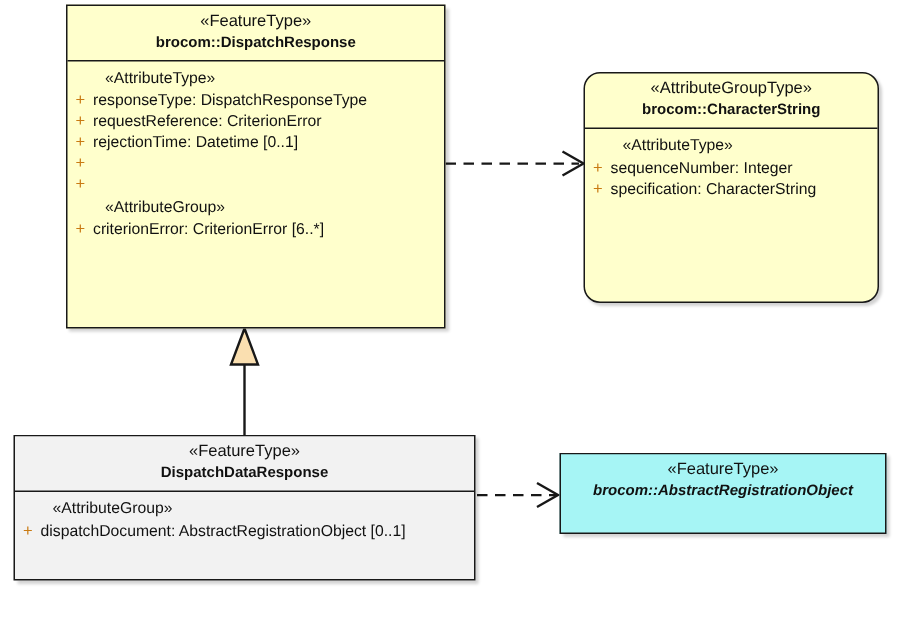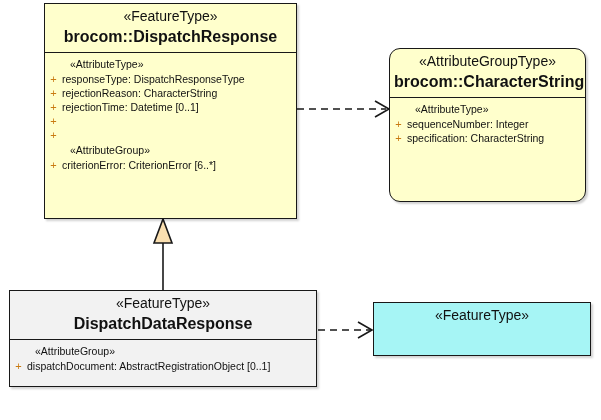--- a/index.html
+++ b/index.html
@@ -37,27 +37,27 @@
 
   .cls-header {
     text-align: center;
     padding: 4px 4px 5px 4px;
     line-height: 1.25;
   }
   .cls-header.grey-head { background: #f2f2f2; }
   .cls-header.cyan-head { background: #a6f5f5; }
 
   .stereotype {
-    font-size: 14px;
+    font-size: 11px;
     color: #111111;
     display: block;
     white-space: nowrap;
   }
   .cls-name {
-    font-size: 16px;
+    font-size: 10px;
     font-weight: bold;
     color: #111111;
     display: block;
     white-space: nowrap;
     margin-top: 1px;
   }
   .cls-name.abstract {
     font-style: italic;
   }
 
@@ -141,21 +141,21 @@
     <div class="cls-body">
 
       <div class="group-label">«AttributeType»</div>
 
       <div class="attr-row">
         <span class="attr-vis">+</span>
         <span class="attr-text">responseType: DispatchResponseType</span>
       </div>
       <div class="attr-row">
         <span class="attr-vis">+</span>
-        <span class="attr-text">rejectionReason: CharacterString</span>
+        <span class="attr-text">requestReference: CriterionError</span>
       </div>
       <div class="attr-row">
         <span class="attr-vis">+</span>
         <span class="attr-text">rejectionTime: Datetime [0..1]</span>
       </div>
       <div class="attr-row">
         <span class="attr-vis">+</span>
       </div>
       <div class="attr-row">
         <span class="attr-vis">+</span>
@@ -209,16 +209,17 @@
         <span class="attr-vis">+</span>
         <span class="attr-text">dispatchDocument: AbstractRegistrationObject [0..1]</span>
       </div>
     </div>
   </div>
 
   <div class="uml-class cyan" style="left:373px; top:302px; width:218px; height:54px;">
 
     <div class="cls-header cyan-head">
       <span class="stereotype">«FeatureType»</span>
+      <span class="cls-name abstract">brocom::AbstractRegistrationObject</span>
     </div>
   </div>
 
 </div>
 
 </body></html>

